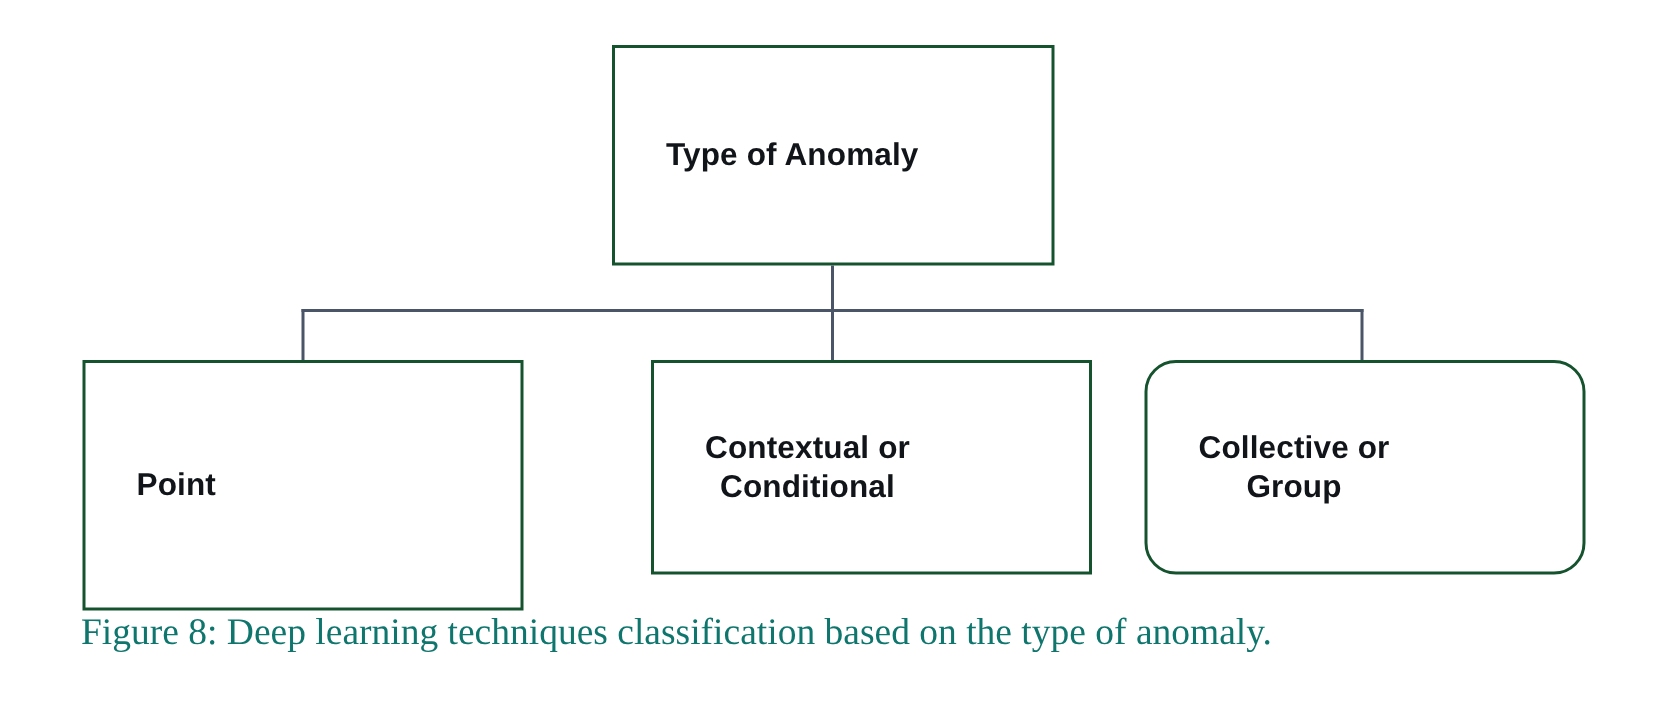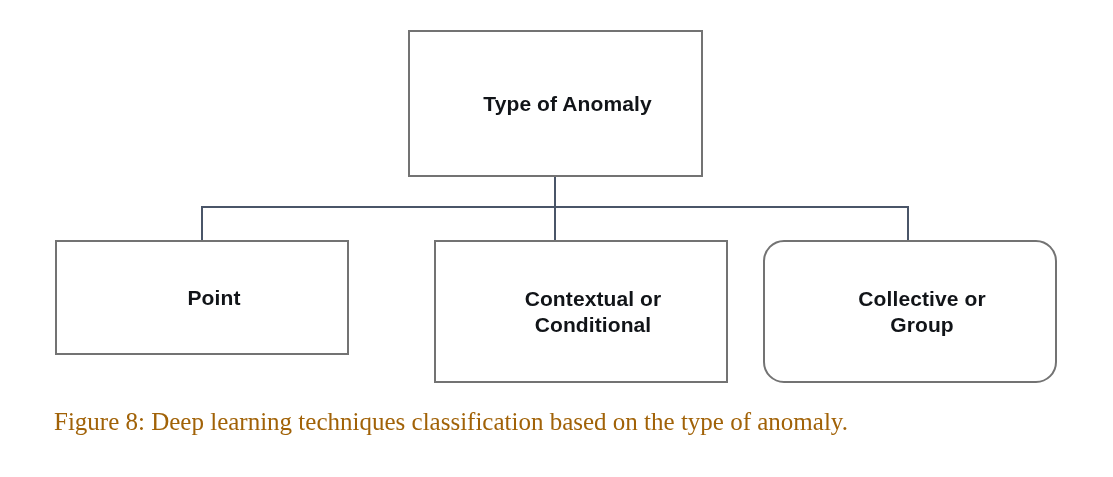--- a/index.html
+++ b/index.html
@@ -19,24 +19,23 @@
     height: 477px;
     background: #ffffff;
     overflow: hidden;
   }
 
   
   .node-box {
     position: absolute;
     box-sizing: border-box;
     background: #ffffff;
-    border: 2px solid #737373;
+    border: 2px solid #14532d;
     display: flex;
     align-items: center;
-    justify-content: center;
     text-align: center;
     padding-left: 24px;
   }
 
   .node-label {
     font-family: "Liberation Sans", sans-serif;
     font-size: 21px;
     font-weight: 700;
     line-height: 1.22;
     color: #111418;
@@ -49,21 +48,21 @@
     left: 408px;
     top: 30px;
     width: 295px;
     height: 147px;
   }
 
   #node-point-box {
     left: 55px;
     top: 240px;
     width: 294px;
-    height: 115px;
+    height: 167px;
   }
 
   #node-contextual-box {
     left: 409px;
     top: 240px;
     width: 294px;
     height: 143px;
     margin-left: 25px;
   }
 
@@ -121,21 +120,21 @@
 
   
   #figure-caption {
     position: absolute;
     left: 54px;
     top: 406px;
     width: 1010px;
     font-family: "Liberation Serif", serif;
     font-size: 25px;
     line-height: 1.25;
-    color: #a16207;
+    color: #0f766e;
     text-align: left;
     white-space: nowrap;
   }
 </style>
 </head>
 <body>
 
 <div id="figure-root">
 
   <div class="node-box" id="node-root-box">

